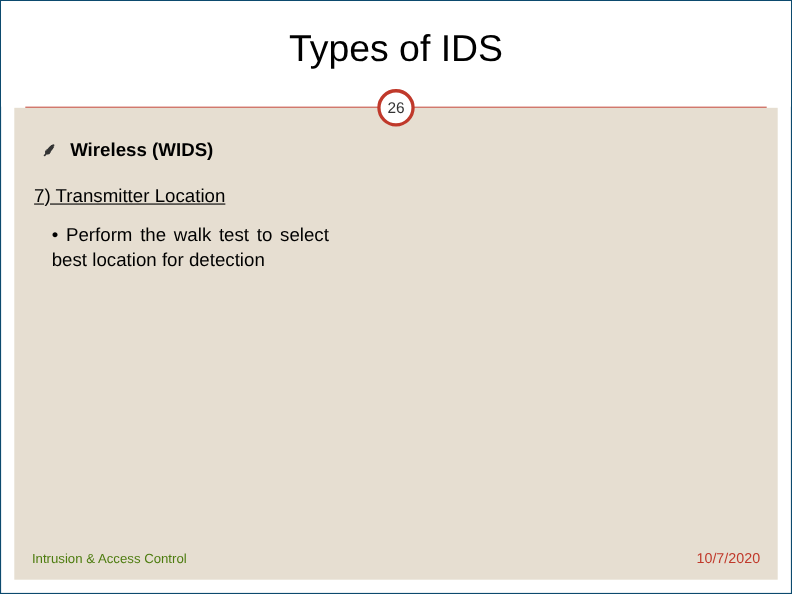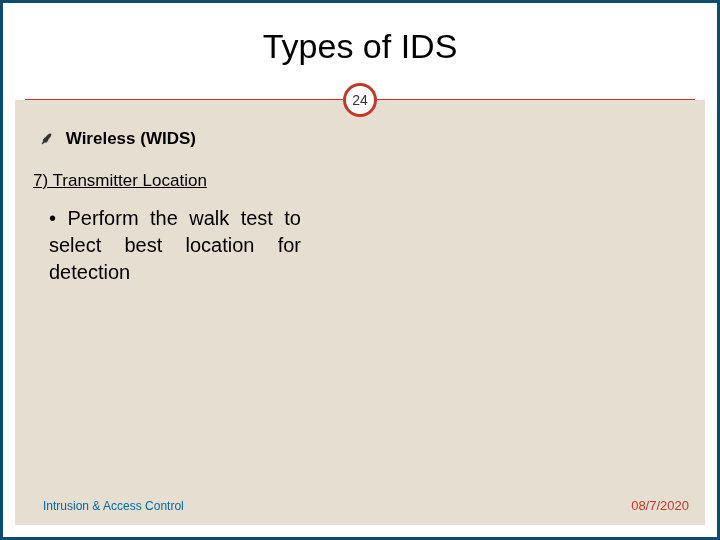--- a/index.html
+++ b/index.html
@@ -2,21 +2,21 @@
 <html><head>
 <meta charset="utf-8">
 <style>
   * { margin: 0; padding: 0; box-sizing: border-box; }
   html, body { width: 720px; height: 540px; font-family: Arial, sans-serif; }
   .slide {
     width: 720px;
     height: 540px;
     background: #fff;
     position: relative;
-    border: 3px solid #0c4a6e;
+    border: 1px solid #0c4a6e;
   }
   .header {
     width: 100%;
     height: 96px;
     background: #fff;
     position: relative;
   }
   .title {
     text-align: center;
     font-size: 34px;
@@ -72,57 +72,57 @@
   }
   .section-title {
     font-size: 17px;
     text-decoration: underline;
     color: #000;
     margin-bottom: 14px;
     margin-left: -6px;
   }
   .content {
     width: 252px;
-    font-size: 20px;
+    font-size: 17px;
     color: #000;
     line-height: 1.35;
     text-align: justify;
     margin-left: 10px;
   }
   .content .row { display: block; }
   .footer-left {
     position: absolute;
-    left: 28px;
+    left: 16px;
     bottom: 12px;
     font-size: 12px;
-    color: #0369a1;
+    color: #4d7c0f;
   }
   .footer-right {
     position: absolute;
     right: 16px;
     bottom: 12px;
     font-size: 13px;
     color: #c0392b;
   }
 </style>
 </head>
 <body>
 
 <div class="slide">
   <div class="header">
     <div class="title">Types of IDS</div>
   </div>
   <div class="divider"></div>
-  <div class="badge">24</div>
+  <div class="badge">26</div>
 
   <div class="body">
     <div class="sub-bullet">
       <span class="marker">⸙</span><span>Wireless (WIDS)</span>
     </div>
     <div class="section-title">7) Transmitter Location</div>
     <div class="content">
       <span class="row">• Perform the walk test to select best location for detection</span>
     </div>
 
     <div class="footer-left">Intrusion &amp; Access Control</div>
-    <div class="footer-right">08/7/2020</div>
+    <div class="footer-right">10/7/2020</div>
   </div>
 </div>
 
 </body></html>

